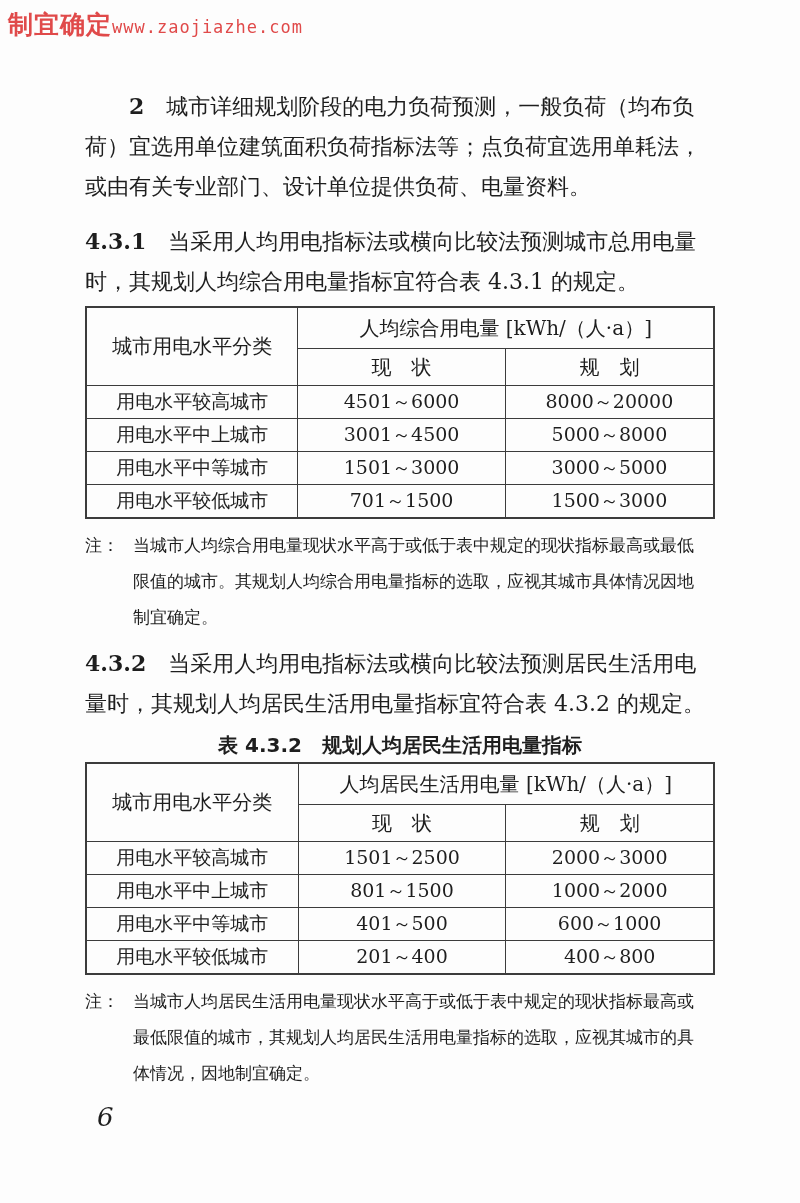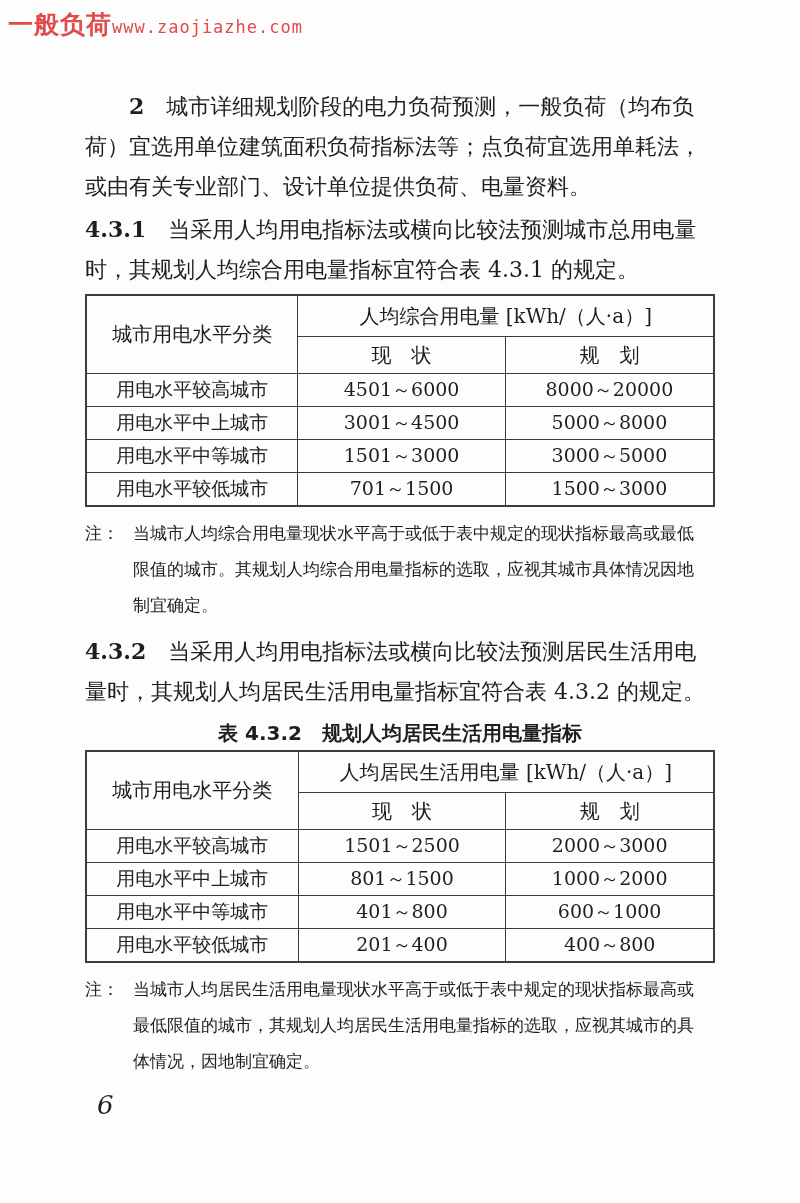--- a/index.html
+++ b/index.html
@@ -24,21 +24,21 @@
   .para{font-size:22px;}
   .para .line{line-height:40px;white-space:nowrap;}
   .ind2{display:inline-block;width:44px;}
   .numgap{display:inline-block;width:22px;}
   .cnum{font-weight:bold;}
   .section-heading{
     margin:14px 0 0 0;text-align:center;font-size:22px;font-weight:bold;
     font-family:"DejaVu Sans","Liberation Sans",sans-serif;
     height:30px;line-height:30px;
   }
-  .clause{margin-top:2px;}
+  .clause{margin-top:14px;}
   .table-caption{
     margin-top:8px;text-align:center;font-size:20px;font-weight:bold;
     font-family:"DejaVu Sans","Liberation Sans",sans-serif;
     height:26px;line-height:26px;
   }
   table.datatable{
     margin-top:4px;width:630px;border-collapse:collapse;
     border:2px solid var(--border,#3c3c3c);
     font-size:19px;
   }
@@ -59,21 +59,21 @@
     margin:10px 0 0 12px;font-size:26px;font-style:italic;
     height:32px;line-height:32px;
   }
 </style>
 </head>
 <body>
 
 <div class="page">
 
   <div class="watermark">
-    <span class="cn">一般负荷</span><span class="en">www.zaojiazhe.com</span>
+    <span class="cn">制宜确定</span><span class="en">www.zaojiazhe.com</span>
   </div>
 
   <div class="content">
 
     <div class="para">
       <div class="line"><span class="ind2"></span><span class="cnum">2</span><span class="numgap"></span><span>城市详细规划阶段的电力负荷预测，一般负荷（均布负</span></div>
       <div class="line">荷）宜选用单位建筑面积负荷指标法等；点负荷宜选用单耗法，</div>
       <div class="line">或由有关专业部门、设计单位提供负荷、电量资料。</div>
     </div>
 
@@ -148,21 +148,21 @@
           <td>1501～2500</td>
           <td>2000～3000</td>
         </tr>
         <tr class="drow">
           <td>用电水平中上城市</td>
           <td>801～1500</td>
           <td>1000～2000</td>
         </tr>
         <tr class="drow">
           <td>用电水平中等城市</td>
-          <td>401～800</td>
+          <td>401～500</td>
           <td>600～1000</td>
         </tr>
         <tr class="drow">
           <td>用电水平较低城市</td>
           <td>201～400</td>
           <td>400～800</td>
         </tr>
       </tbody>
     </table>
 

